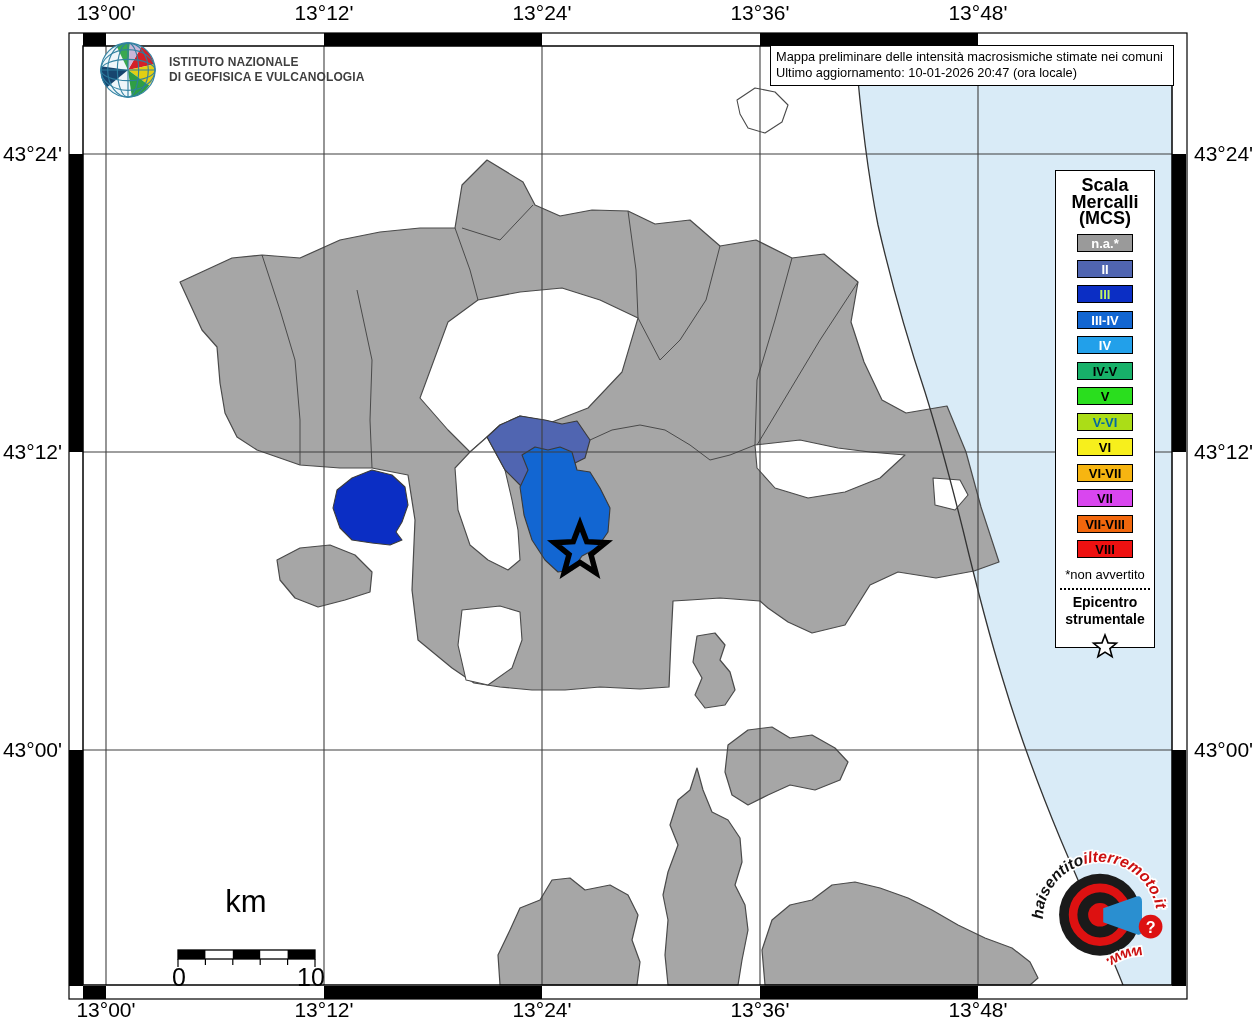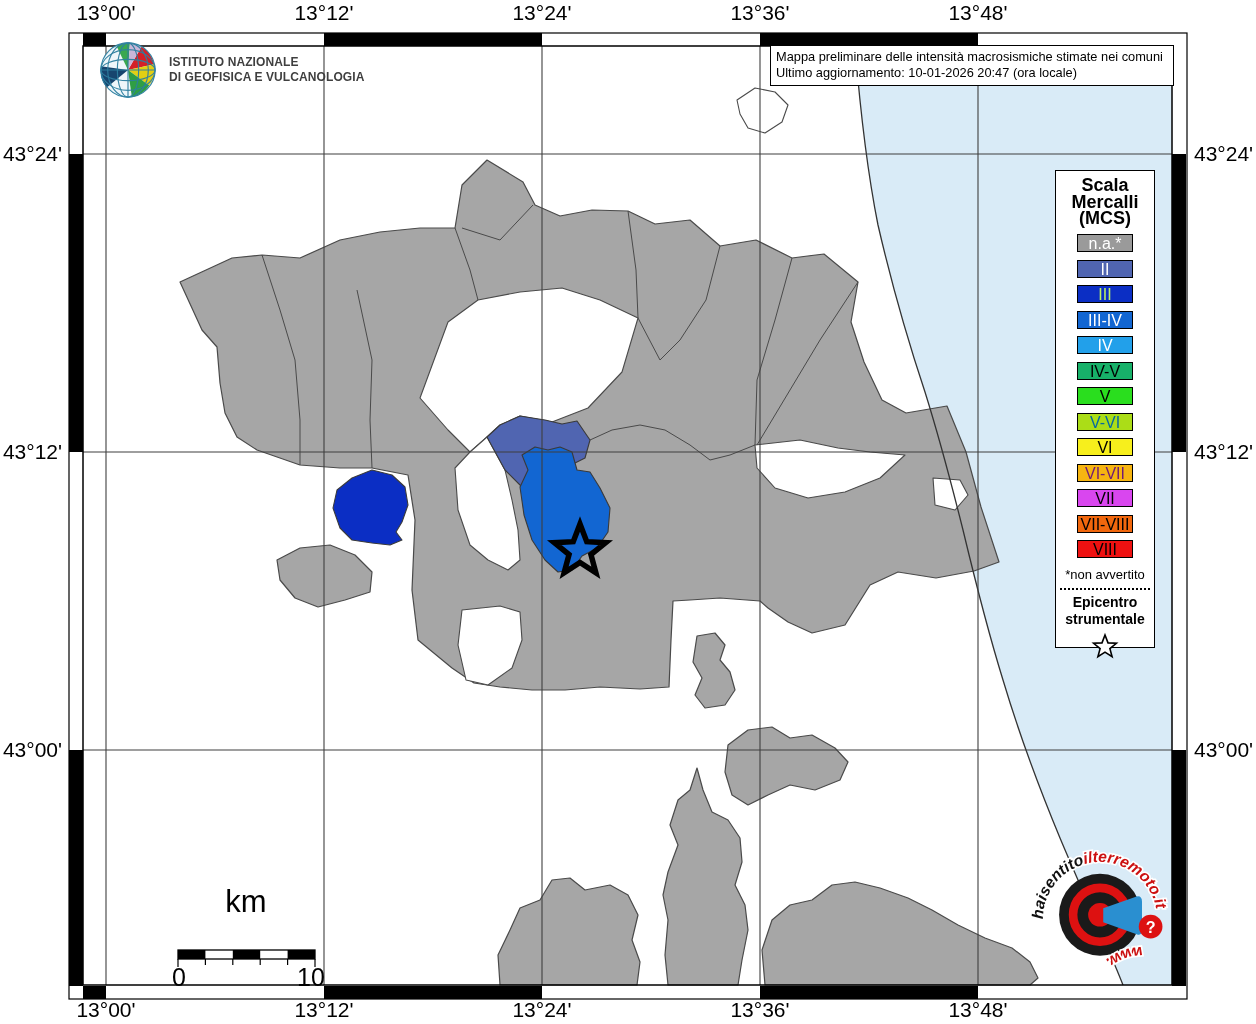--- a/index.html
+++ b/index.html
@@ -10,21 +10,21 @@
   .ax-top{top:1px;transform:translateX(-50%);}
   .ax-bottom{top:998px;transform:translateX(-50%);}
   .ax-left{left:0;width:62px;text-align:right;transform:translateY(-50%);}
   .ax-right{left:1194px;transform:translateY(-50%);}
   #infobox{position:absolute;left:770px;top:45px;width:392px;background:#fff;
            border:1px solid #000;padding:3px 5px;font-size:12.8px;line-height:16.4px;z-index:5;}
   #legend{position:absolute;left:1055px;top:170px;width:100px;height:478px;background:#fff;
           border:1px solid #000;z-index:5;text-align:center;box-sizing:border-box;padding-top:6px;}
   .lg-title{font-size:18px;font-weight:bold;line-height:16.5px;}
   .swatch{width:56px;height:18px;margin:7.5px auto 0 auto;border:1px solid #000;
-          font-size:16px;font-weight:normal;line-height:18px;box-sizing:border-box;}
+          font-size:13px;font-weight:bold;line-height:18px;box-sizing:border-box;}
   .lg-foot{font-size:13px;margin-top:9px;}
   .lg-dash{border-top:2px dotted #000;margin:6px 4px 4px 4px;}
   .lg-epi{font-size:14px;font-weight:bold;line-height:17px;}
   #ingv{position:absolute;left:99px;top:41px;display:flex;align-items:center;z-index:4;}
   #ingv .wordmark{margin-left:12px;font-size:12.5px;font-weight:bold;color:#3f3f3f;
                   line-height:15.5px;letter-spacing:0.1px;transform:scaleX(.96);transform-origin:left;}
   #sbkm{position:absolute;left:246px;top:884px;transform:translateX(-50%);font-size:31px;}
   #sb0{position:absolute;left:179px;top:963px;transform:translateX(-50%);font-size:25px;}
   #sb10{position:absolute;left:311px;top:963px;transform:translateX(-50%);font-size:25px;}
   #watermark{position:absolute;left:1030px;top:848px;z-index:6;}
@@ -203,21 +203,21 @@
     <div class="lg-title">(MCS)</div>
     <div class="swatch" style="background-color: rgb(154, 154, 154); color: rgb(255, 255, 255);">n.a.*</div>
     <div class="swatch" style="background-color: rgb(80, 101, 177); color: rgb(255, 255, 255);">II</div>
     <div class="swatch" style="background-color: rgb(11, 46, 196); color: #bef264;">III</div>
     <div class="swatch" style="background-color: rgb(18, 102, 210); color: rgb(255, 255, 255);">III-IV</div>
     <div class="swatch" style="background-color: rgb(34, 160, 234); color: rgb(255, 255, 255);">IV</div>
     <div class="swatch" style="background-color: rgb(23, 177, 105); color: rgb(0, 0, 0);">IV-V</div>
     <div class="swatch" style="background-color: rgb(42, 222, 30); color: rgb(0, 0, 0);">V</div>
     <div class="swatch" style="background-color: rgb(171, 221, 23); color: #0369a1;">V-VI</div>
     <div class="swatch" style="background-color: rgb(247, 239, 28); color: rgb(0, 0, 0);">VI</div>
-    <div class="swatch" style="background-color: rgb(246, 181, 17); color: #701a75;">VI-VII</div>
+    <div class="swatch" style="background-color: rgb(246, 181, 17); color: #000000;">VI-VII</div>
     <div class="swatch" style="background-color: #d946ef; color: rgb(0, 0, 0);">VII</div>
     <div class="swatch" style="background-color: rgb(241, 103, 13); color: rgb(0, 0, 0);">VII-VIII</div>
     <div class="swatch" style="background-color: rgb(238, 17, 17); color: rgb(0, 0, 0);">VIII</div>
     <div class="lg-foot">*non avvertito</div>
     <div class="lg-dash"></div>
     <div class="lg-epi">Epicentro</div>
     <div class="lg-epi">strumentale</div>
     <svg width="30" height="30" viewBox="-15 -15 30 30" style="margin-top:4px">
       <path fill="#fff" stroke="#000" stroke-width="1.6" stroke-linejoin="miter" d="M0,-12 L3,-4.1 L11.4,-3.7 L4.9,1.6 L7.1,9.7 L0,5.1 L-7.1,9.7 L-4.9,1.6 L-11.4,-3.7 L-3,-4.1 Z"></path>
     </svg>

